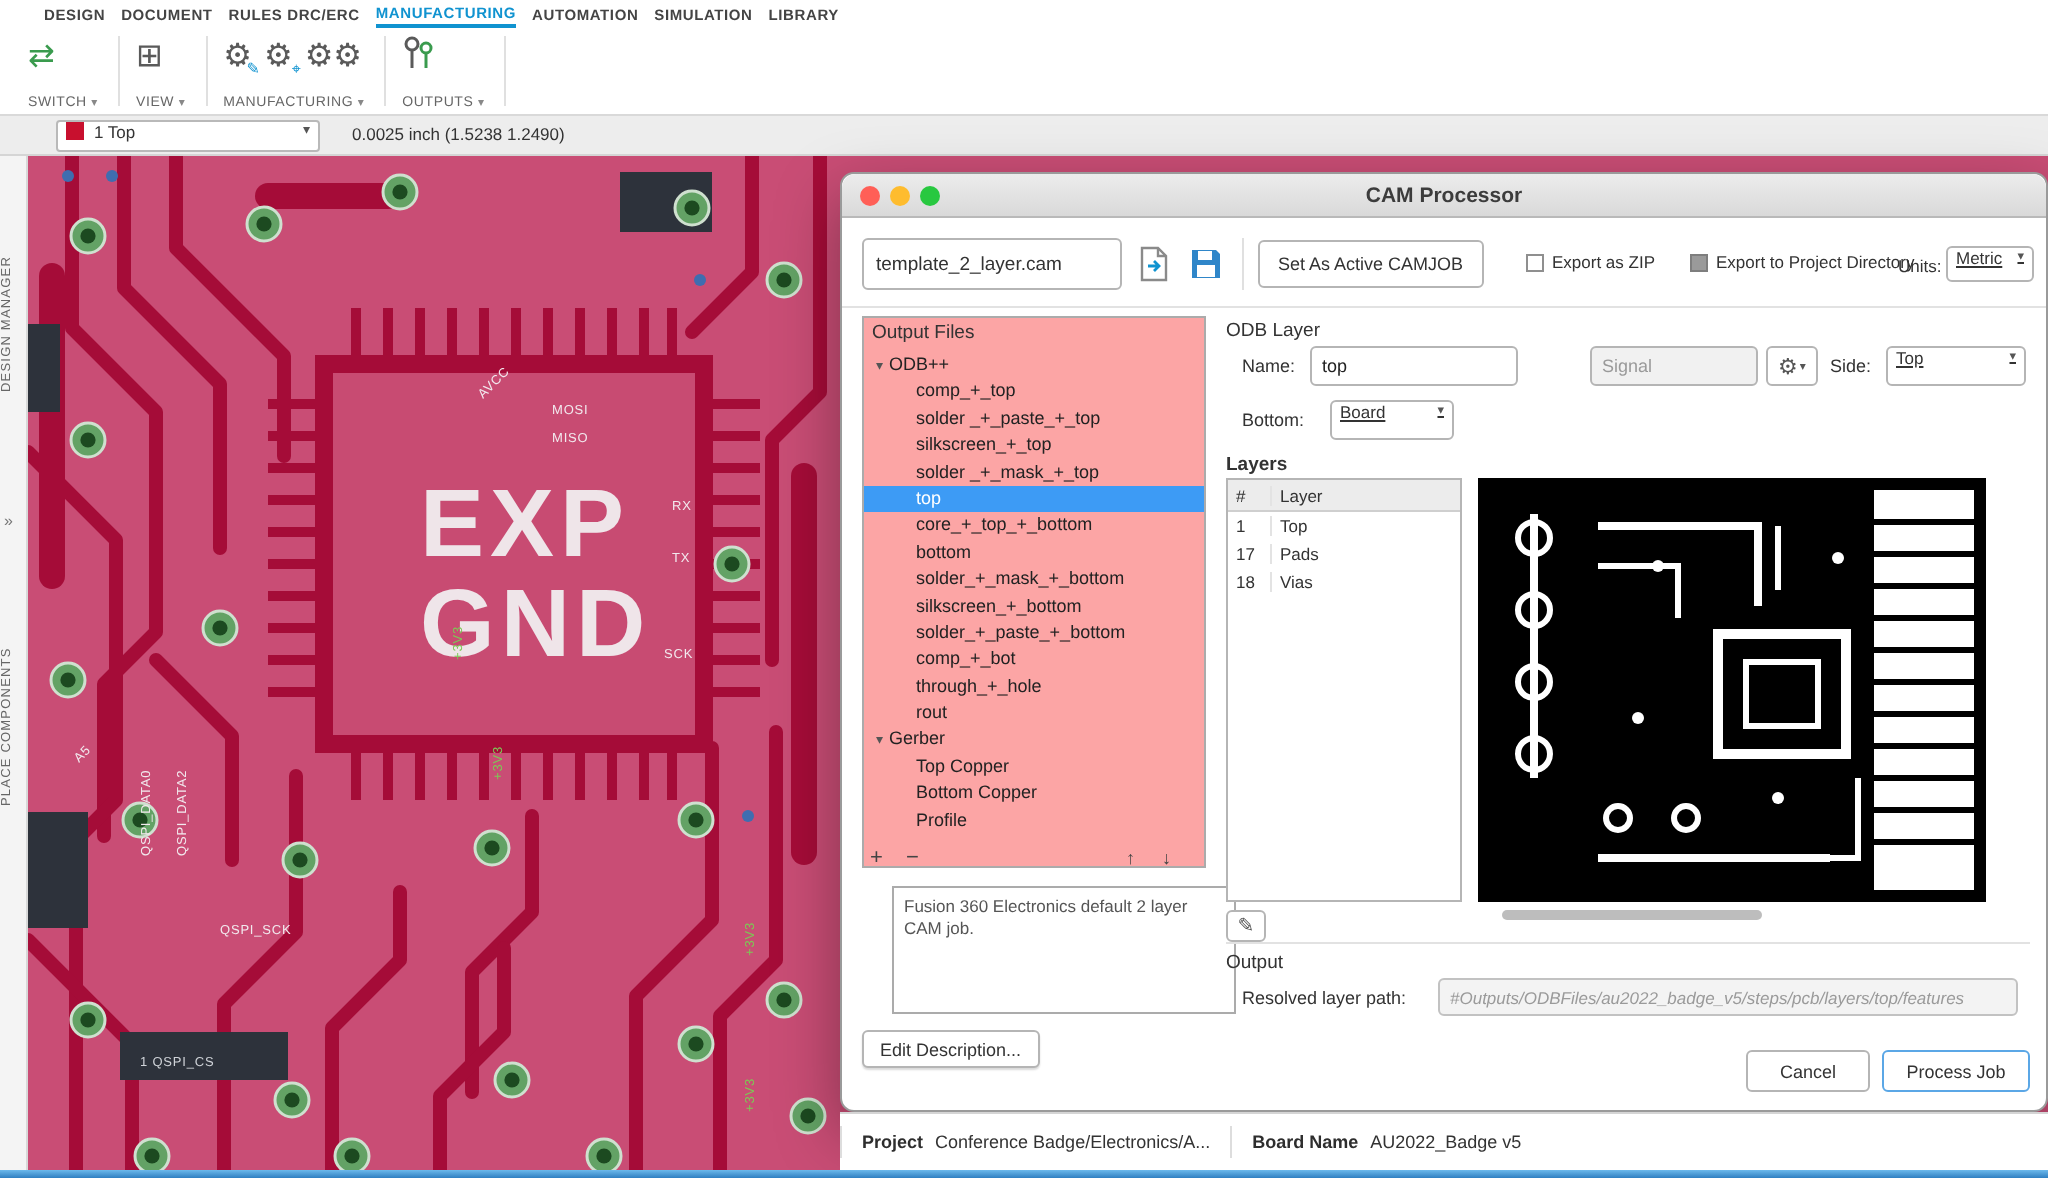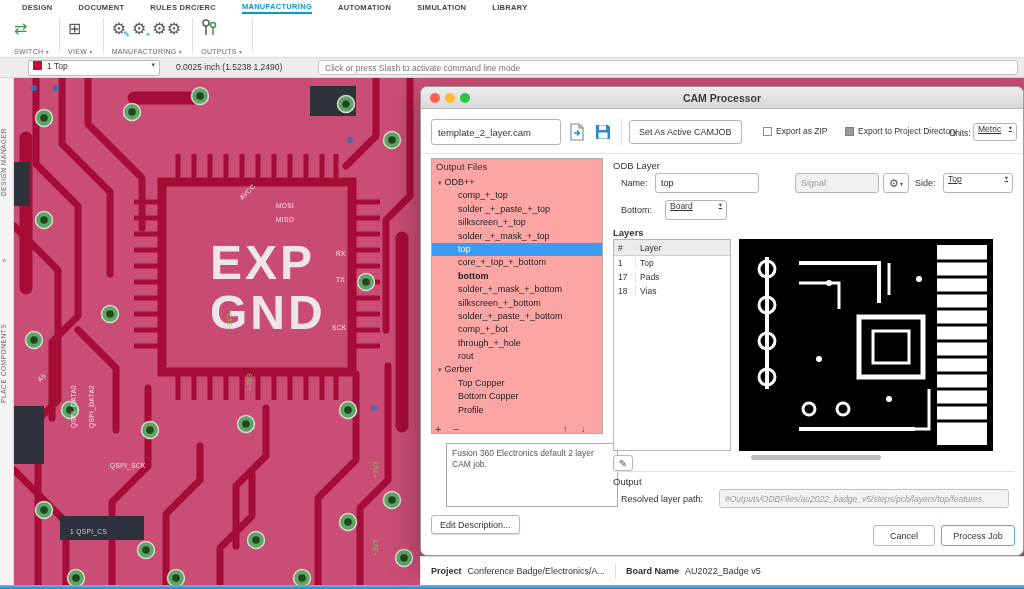--- a/index.html
+++ b/index.html
@@ -1,20 +1,20 @@
 <!DOCTYPE html>
 <html><head>
 <meta charset="utf-8">
 <style>
   * { margin:0; padding:0; box-sizing:border-box; }
   body { font-family:"Liberation Sans", sans-serif; background:#fff; }
   .app { position:relative; width:1024px; height:589px; overflow:hidden; background:#fff; }
 
   
-  .menubar { position:absolute; left:0; top:0; width:1024px; height:14px; background:#fff; display:flex; align-items:center; padding-left:22px; gap:26px; }
+  .menubar { position:absolute; left:0; top:0; width:1024px; height:14px; background:#fff; display:flex; align-items:center; padding-left:22px; gap:8px; }
   .menu-item { font-size:7.5px; font-weight:700; color:#444; letter-spacing:.3px; cursor:default; padding:2px 0 1px; }
   .menu-item.active { color:#1093d0; border-bottom:2px solid #1093d0; }
 
   
   .toolbar { position:absolute; left:0; top:14px; width:1024px; height:44px; background:#fff; border-bottom:1px solid #d9d9d9; display:flex; align-items:stretch; padding-left:6px; }
   .tgroup { display:flex; flex-direction:column; align-items:flex-start; justify-content:space-between; padding:3px 10px 2px 8px; }
   .tg-icons { display:flex; gap:6px; align-items:center; height:24px; }
   .ticon { font-size:16px; color:#5a5a5a; line-height:1; position:relative; }
   .ticon.green { color:#3a9b4e; }
   .ticon .sub { position:absolute; right:-4px; bottom:-2px; font-size:8px; color:#1093d0; }
@@ -166,21 +166,20 @@
     <div class="tdiv"></div>
   </div>
 
   <div class="paramsbar">
     <div class="layer-select">
       <span class="swatch"></span>
       <span>1 Top</span>
       <span class="caret">▾</span>
     </div>
     <span class="coords">0.0025 inch (1.5238 1.2490)</span>
-    <input class="cmdline" placeholder="Click or press Slash to activate command line mode" style="">
   </div>
 
   <div class="leftstrip">
     <span class="vlabel dm">DESIGN MANAGER</span>
     <span class="strip-chev">»</span>
     <span class="vlabel pc">PLACE COMPONENTS</span>
   </div>
 
   <div class="pcb">
     <svg width="1010" height="511" viewBox="0 0 1010 511">
@@ -341,21 +340,21 @@
     <div class="listbox">
       <div class="panel-header" style="position:absolute; left:4px; top:2px;">Output Files</div>
       <div id="tree-list" style="margin-top:2px;">
           <div class="tree-item" style="padding-left: 6px;"><span class="tcaret">▾</span><span>ODB++</span></div>
           <div class="tree-item" style="padding-left: 26px;"><span>comp_+_top</span></div>
           <div class="tree-item" style="padding-left: 26px;"><span>solder _+_paste_+_top</span></div>
           <div class="tree-item" style="padding-left: 26px;"><span>silkscreen_+_top</span></div>
           <div class="tree-item" style="padding-left: 26px;"><span>solder _+_mask_+_top</span></div>
           <div class="tree-item selected" style="padding-left: 26px;"><span>top</span></div>
           <div class="tree-item" style="padding-left: 26px;"><span>core_+_top_+_bottom</span></div>
-          <div class="tree-item" style="padding-left: 26px; font-weight: bold;"><span>bottom</span></div>
+          <div class="tree-item" style="padding-left: 26px;"><span>bottom</span></div>
           <div class="tree-item" style="padding-left: 26px;"><span>solder_+_mask_+_bottom</span></div>
           <div class="tree-item" style="padding-left: 26px;"><span>silkscreen_+_bottom</span></div>
           <div class="tree-item" style="padding-left: 26px;"><span>solder_+_paste_+_bottom</span></div>
           <div class="tree-item" style="padding-left: 26px;"><span>comp_+_bot</span></div>
           <div class="tree-item" style="padding-left: 26px;"><span>through_+_hole</span></div>
           <div class="tree-item" style="padding-left: 26px;"><span>rout</span></div>
           <div class="tree-item" style="padding-left: 6px;"><span class="tcaret">▾</span><span>Gerber</span></div>
           <div class="tree-item" style="padding-left: 26px;"><span>Top Copper</span></div>
           <div class="tree-item" style="padding-left: 26px;"><span>Bottom Copper</span></div>
           <div class="tree-item" style="padding-left: 26px;"><span>Profile</span></div>

